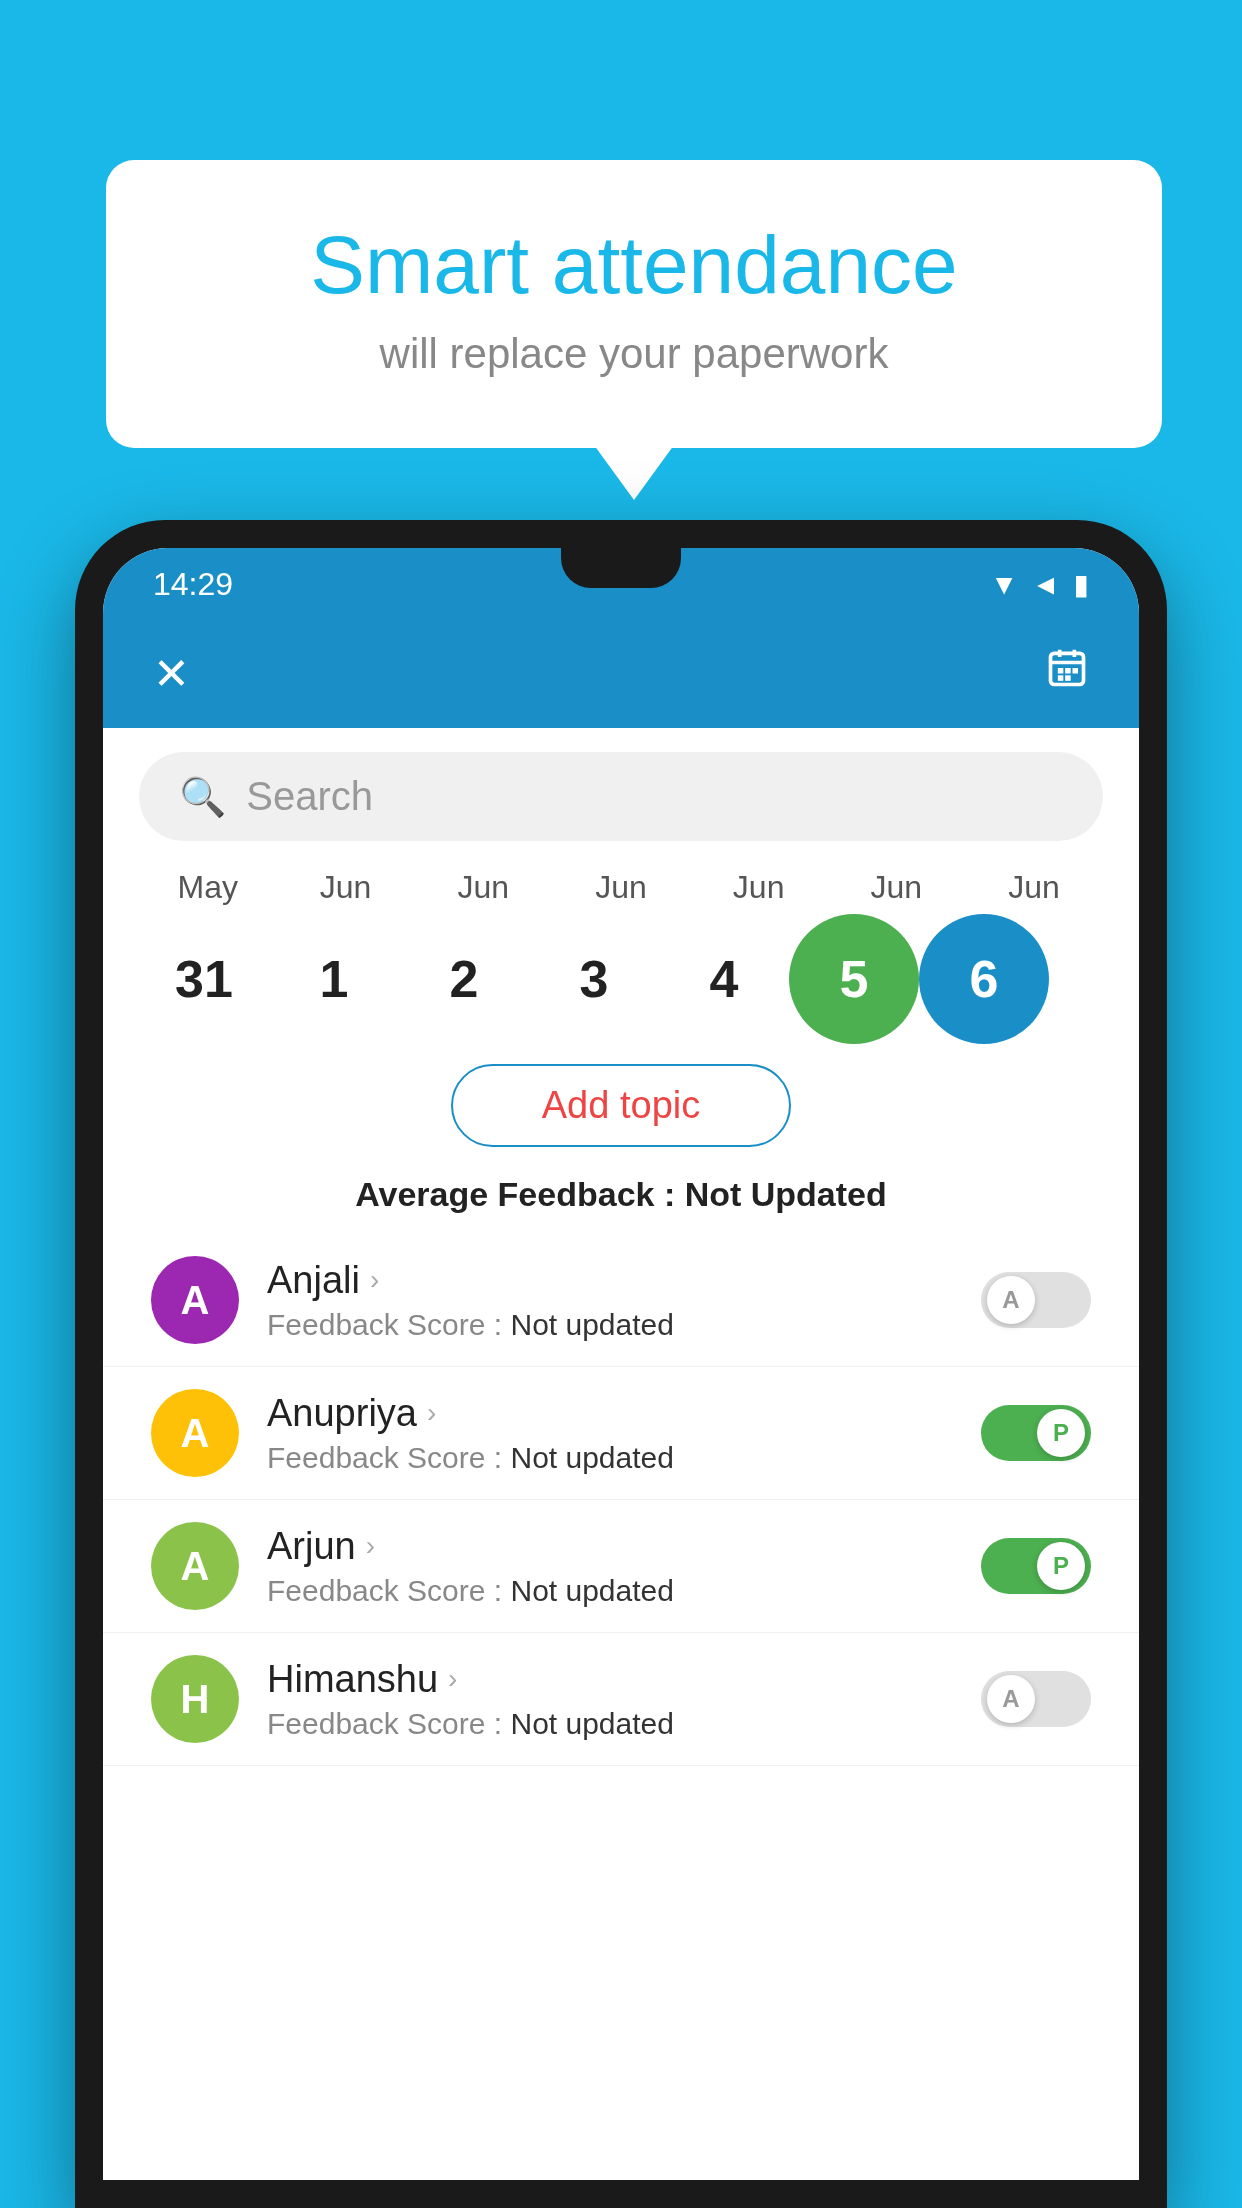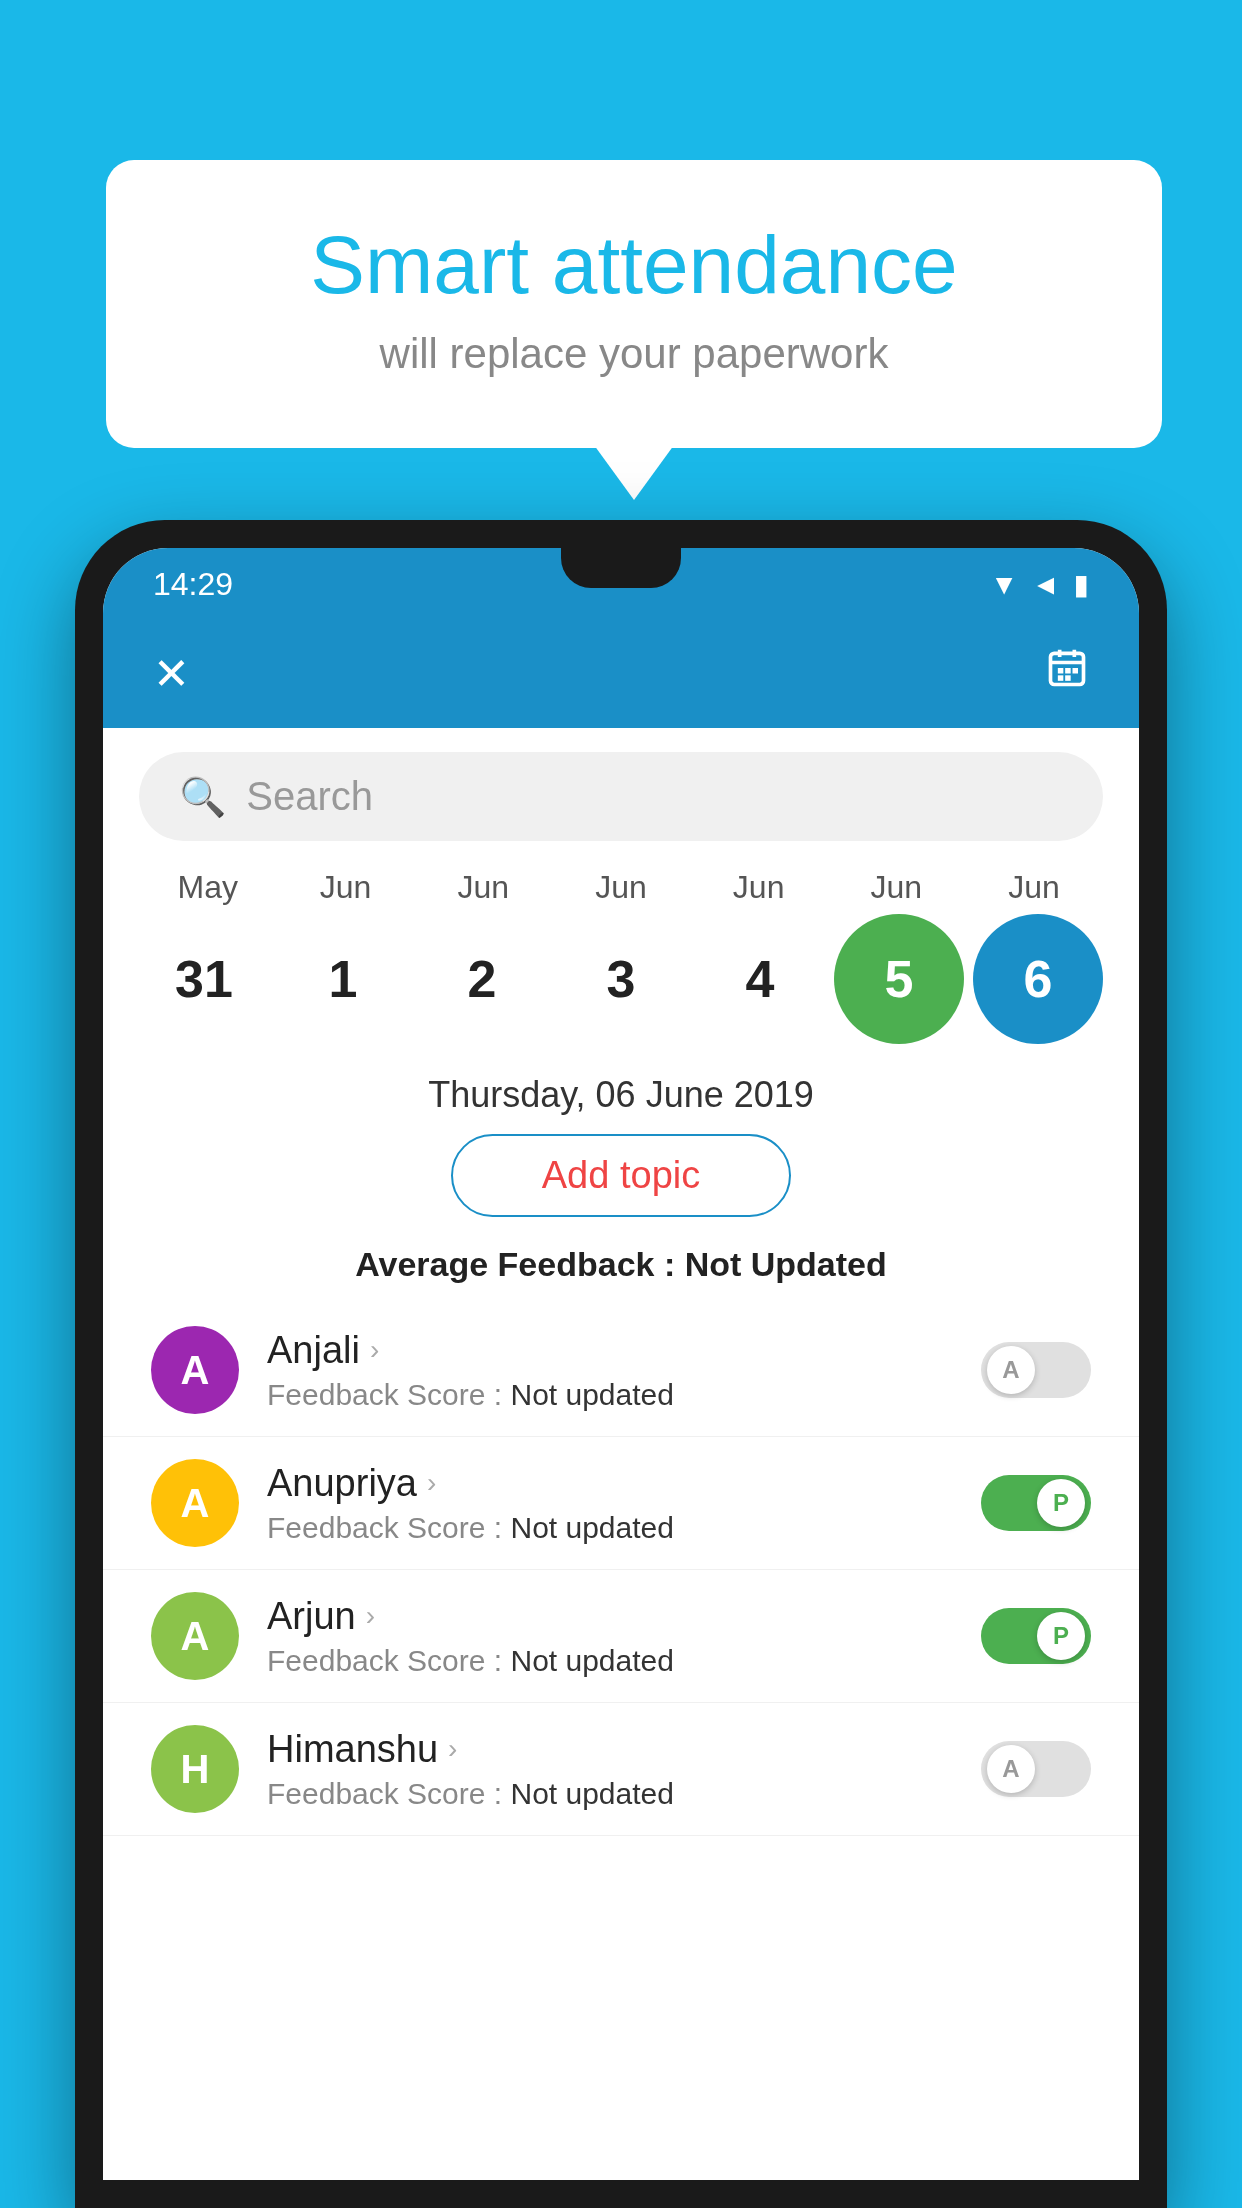--- a/index.html
+++ b/index.html
@@ -173,21 +173,21 @@
     .calendar-month-label {
       font-size: 32px;
       color: #555;
       text-align: center;
       width: 130px;
     }
 
     .calendar-dates {
       display: flex;
       padding: 8px 36px 20px;
-      justify-content: space-between;
+      justify-content: flex-start;
       align-items: center;
     }
 
     .calendar-date {
       font-size: 52px;
       font-weight: 700;
       color: #222;
       text-align: center;
       width: 130px;
       height: 130px;
@@ -411,21 +411,20 @@
     <div class="calendar-dates">
       <span class="calendar-date">31</span>
       <span class="calendar-date">1</span>
       <span class="calendar-date">2</span>
       <span class="calendar-date">3</span>
       <span class="calendar-date">4</span>
       <span class="calendar-date today">5</span>
       <span class="calendar-date selected">6</span>
     </div>
 
-    <div class="selected-date">Thursday, 06 June 2019</div>
 
     <button class="add-topic-btn">Add topic</button>
 
     <div class="avg-feedback">
       <span>Average Feedback : </span><span>Not Updated</span>
     </div>
 
     <div class="student-list">
 
       <div class="student-item">

